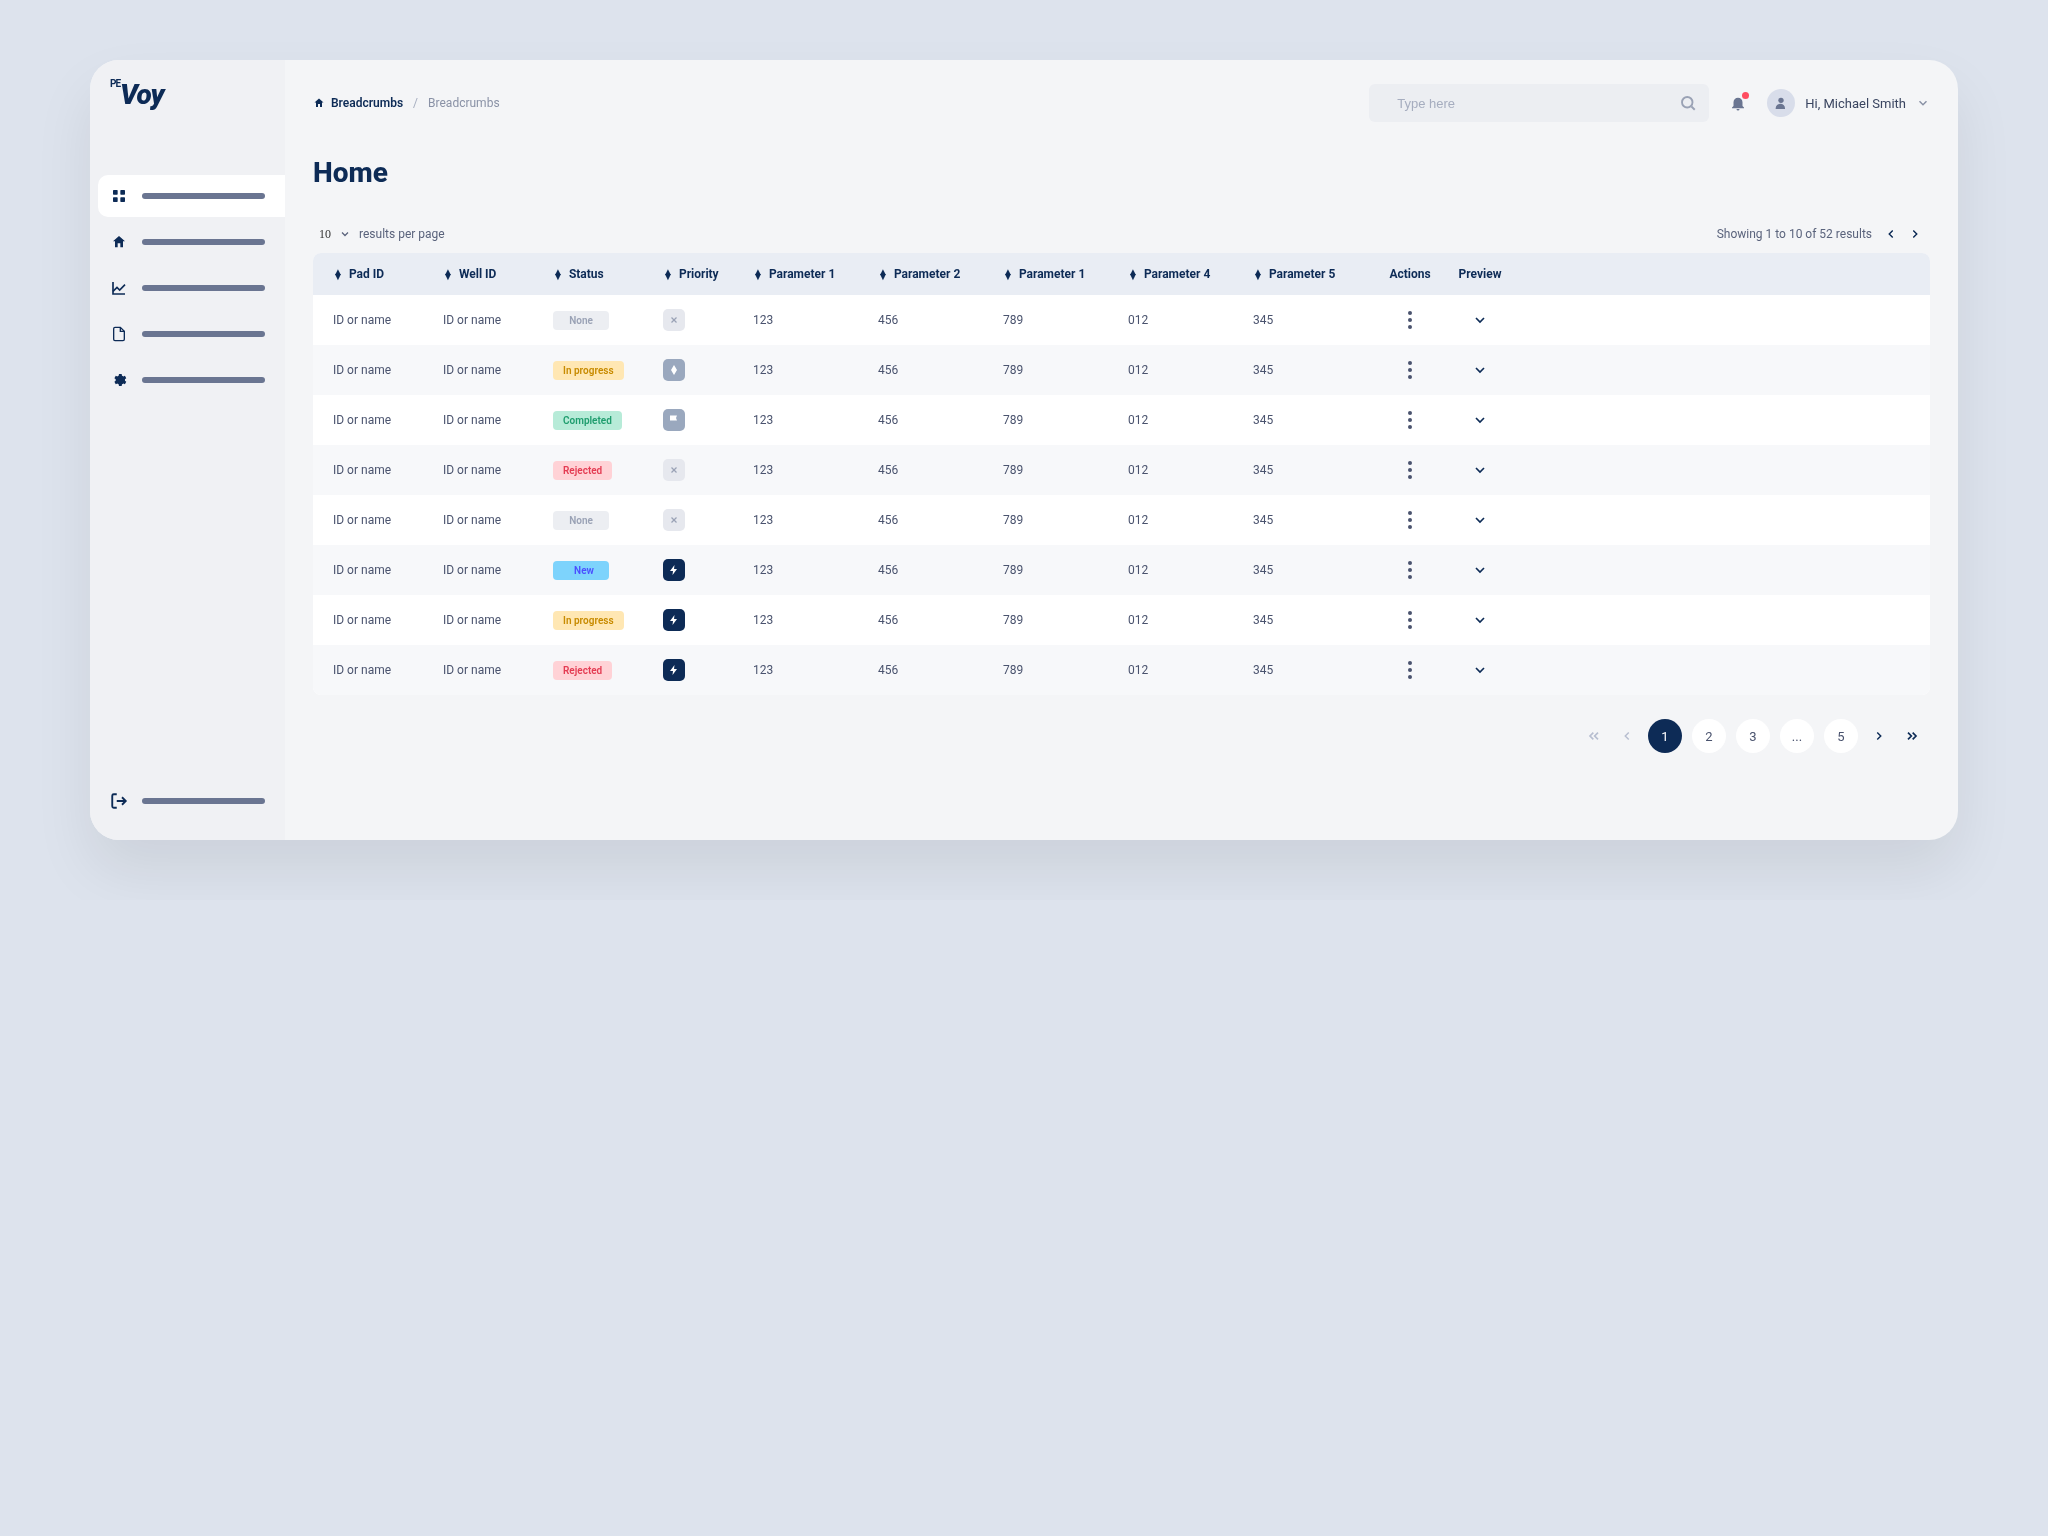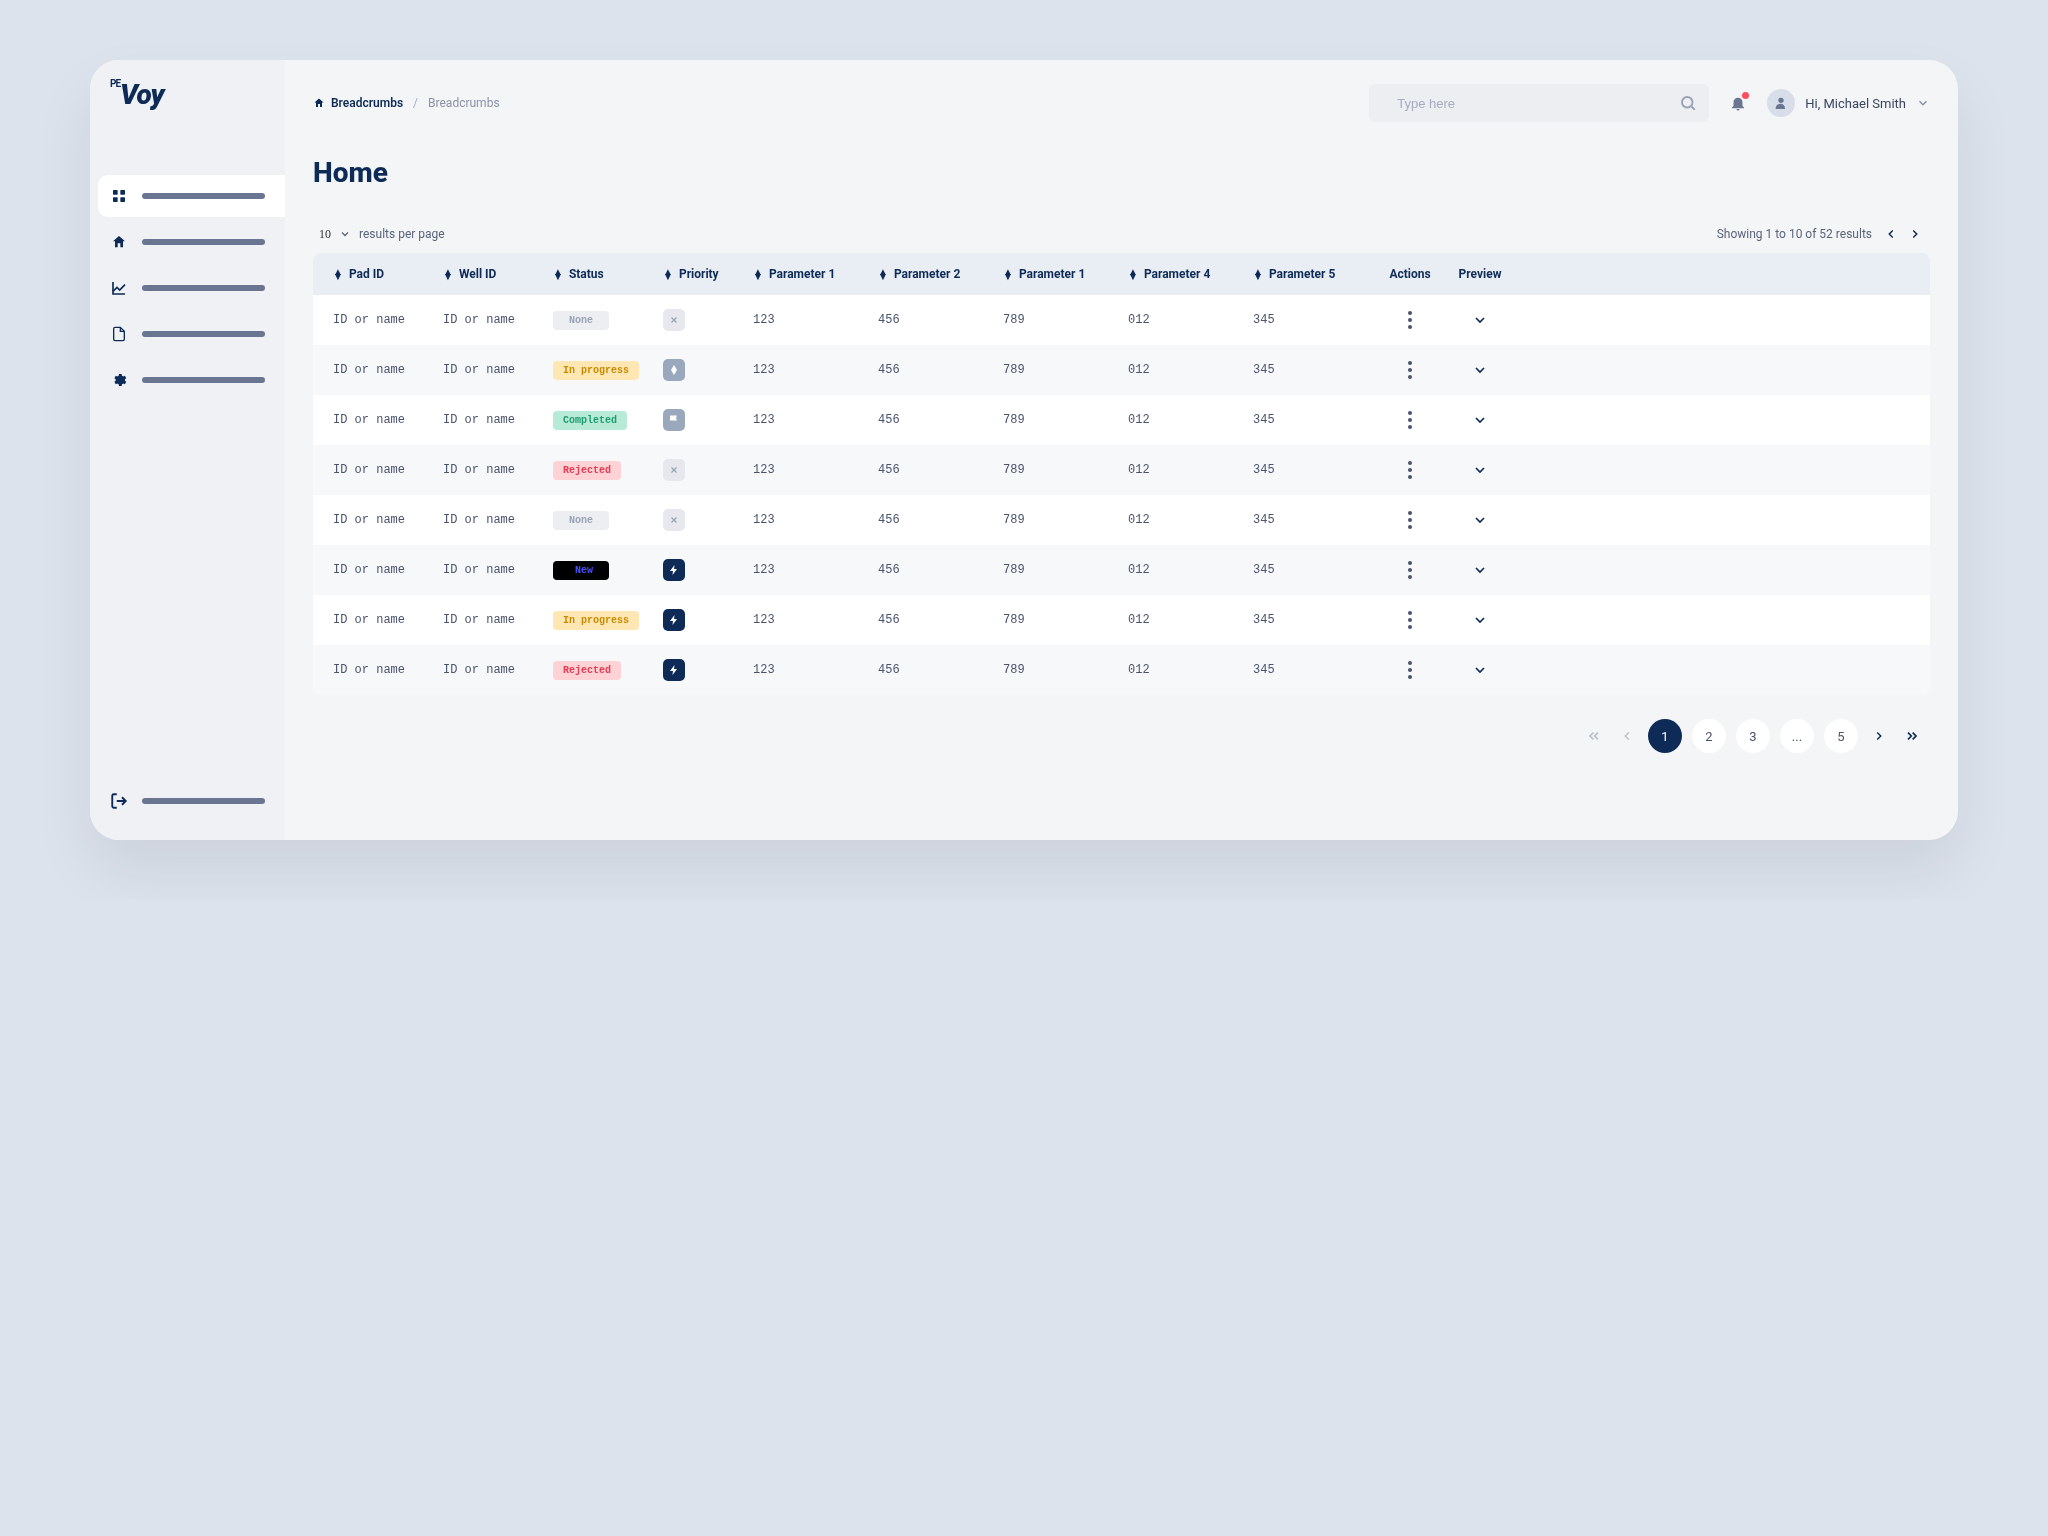--- a/index.html
+++ b/index.html
@@ -96,21 +96,21 @@
 .pager-mini span { cursor:pointer; padding:2px; }
 
 .table { width:100%; background:#fff; border-radius:8px; overflow:hidden; }
 .thead { display:flex; background:#e9edf4; padding: 0 12px; }
 .th {
   font-size:12px; font-weight:700; color:#0d2b56;
   padding: 14px 8px; display:flex; align-items:center; gap:6px;
   cursor:pointer;
 }
 .sort-ic { color:#0d2b56; font-size:10px; display:flex; flex-direction:column; line-height:5px;}
-.tbody .tr { display:flex; align-items:center; padding: 0 12px; font-family: Liberation Mono, monospace; }
+.tbody .tr { display:flex; align-items:center; padding: 0 12px; }
 .tbody .tr:nth-child(even) { background:#f7f8fa; }
 .td { font-size:12px; color:#4a536e; padding:14px 8px; display:flex; align-items:center; }
 .col-pad { width: 110px; }
 .col-well { width: 110px; }
 .col-status { width: 110px; }
 .col-priority { width: 90px; }
 .col-p1 { width: 125px; }
 .col-p2 { width: 125px; }
 .col-p3 { width: 125px; }
 .col-p4 { width: 125px; }
@@ -118,21 +118,21 @@
 .col-actions { width: 70px; justify-content:center; }
 .col-preview { width: 70px; justify-content:center; }
 .badge {
   font-size:10px; font-weight:600; padding:4px 10px; border-radius:4px;
   min-width:56px; text-align:center;
 }
 .badge-none { background:#eceef2; color:#9aa2b5; }
 .badge-inprogress { background:#ffe7b3; color:#c88b00; }
 .badge-completed { background:#b7ebd8; color:#1f9d6e; }
 .badge-rejected { background:#ffd2d6; color:#e43b52; }
-.badge-new { background:#000000; color:#4b4fff;padding-left:16px; }
+.badge-new { background:#7dd3fc; color:#4b4fff;padding-left:16px; }
 .pri-box { width:22px; height:22px; border-radius:5px; display:flex; align-items:center; justify-content:center; color:#fff; font-size:12px;}
 .pri-grey { background:#e6e8ee; color:#9aa2b5; }
 .pri-muted { background:#9aa8be; }
 .pri-dark { background:#0d2b56; }
 .kebab { cursor:pointer; color:#4a536e; display:flex; flex-direction:column; gap:3px; align-items:center;}
 .kebab i { width:4px; height:4px; background:#4a536e; border-radius:50%; display:block;}
 .prev-chev { cursor:pointer; color:#0d2b56; }
 
 .pagination { display:flex; justify-content:flex-end; align-items:center; gap:10px; margin-top:24px; padding-right:6px;}
 .pg-btn {

